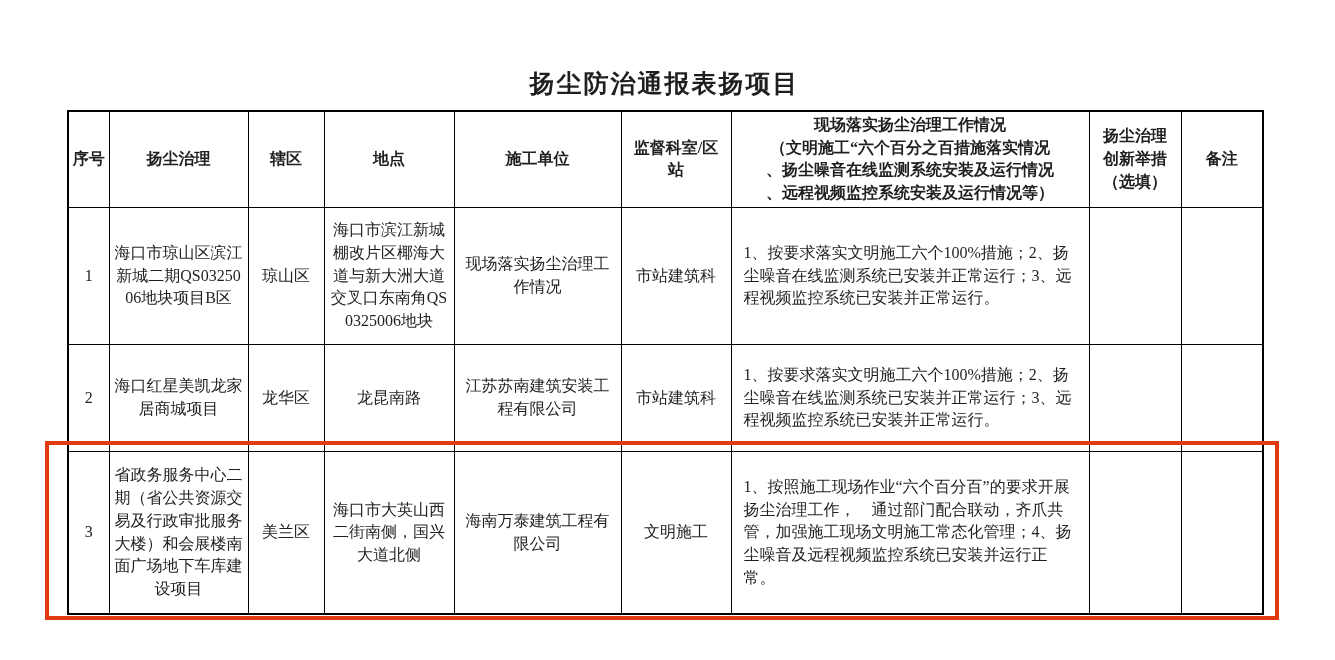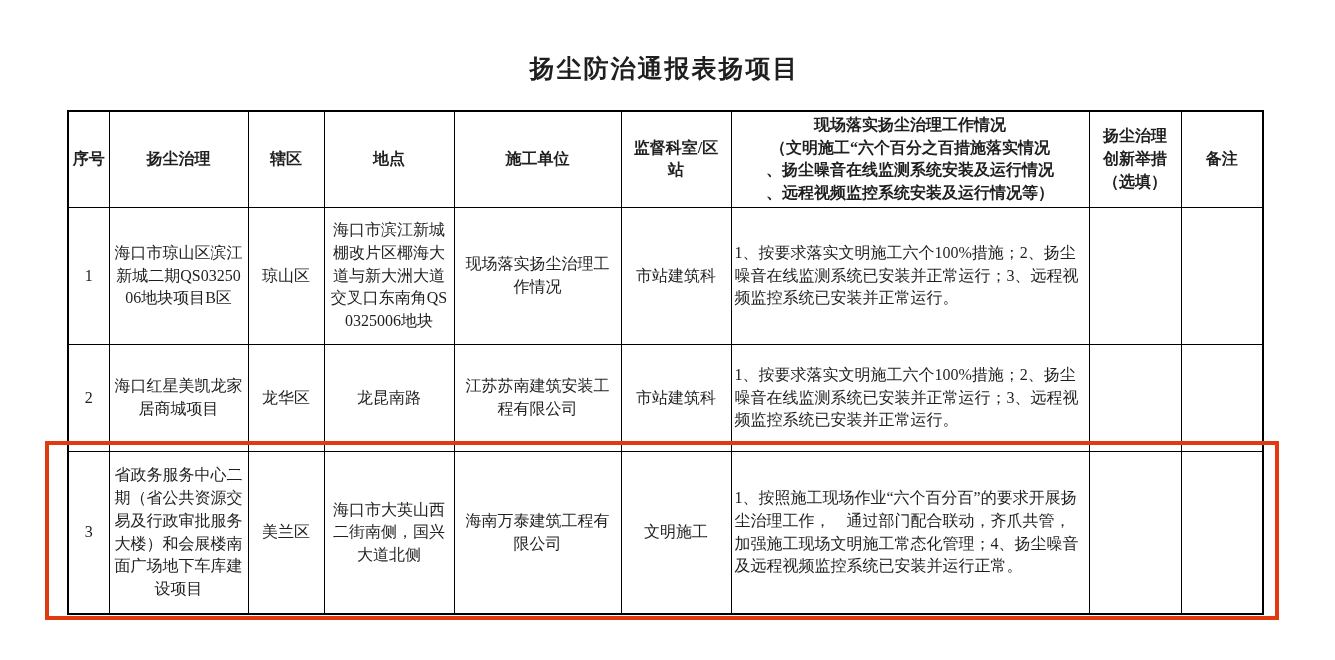--- a/index.html
+++ b/index.html
@@ -6,21 +6,21 @@
   body {
     width: 1335px; height: 660px;
     background: #ffffff;
     position: relative;
     overflow: hidden;
     font-family: "Liberation Serif", "DejaVu Serif", serif;
     color: #1f1f1f;
   }
   .doc-title {
     position: absolute;
-    top: 52px; left: 67px; width: 1195px;
+    top: 67px; left: 67px; width: 1195px;
     text-align: center;
     font-size: 25px;
     font-weight: bold;
     letter-spacing: 2px;
   }
   table.report {
     position: absolute;
     left: 67px; top: 110px;
     width: 1195px;
     border-collapse: collapse;
@@ -32,21 +32,21 @@
     text-align: center;
     vertical-align: middle;
     font-size: 16px;
     line-height: 1.42;
     padding: 10px 5px;
     word-break: break-all;
     overflow: hidden;
   }
   th { font-weight: bold; padding: 2px 2px; }
   .pre { white-space: pre-line; }
-  td.left { text-align: left; padding: 2px 3px; }
+  td.left { text-align: left; padding: 2px 12px; }
   tr.r-head { height: 91px; }
   tr.r-1 { height: 137px; }
   tr.r-2 { height: 107px; }
   tr.r-3 { height: 163px; }
   .hl-box {
     position: absolute;
     left: 45px; top: 441px;
     width: 1226px; height: 171px;
     border: 4px solid #e23a10;
     pointer-events: none;

